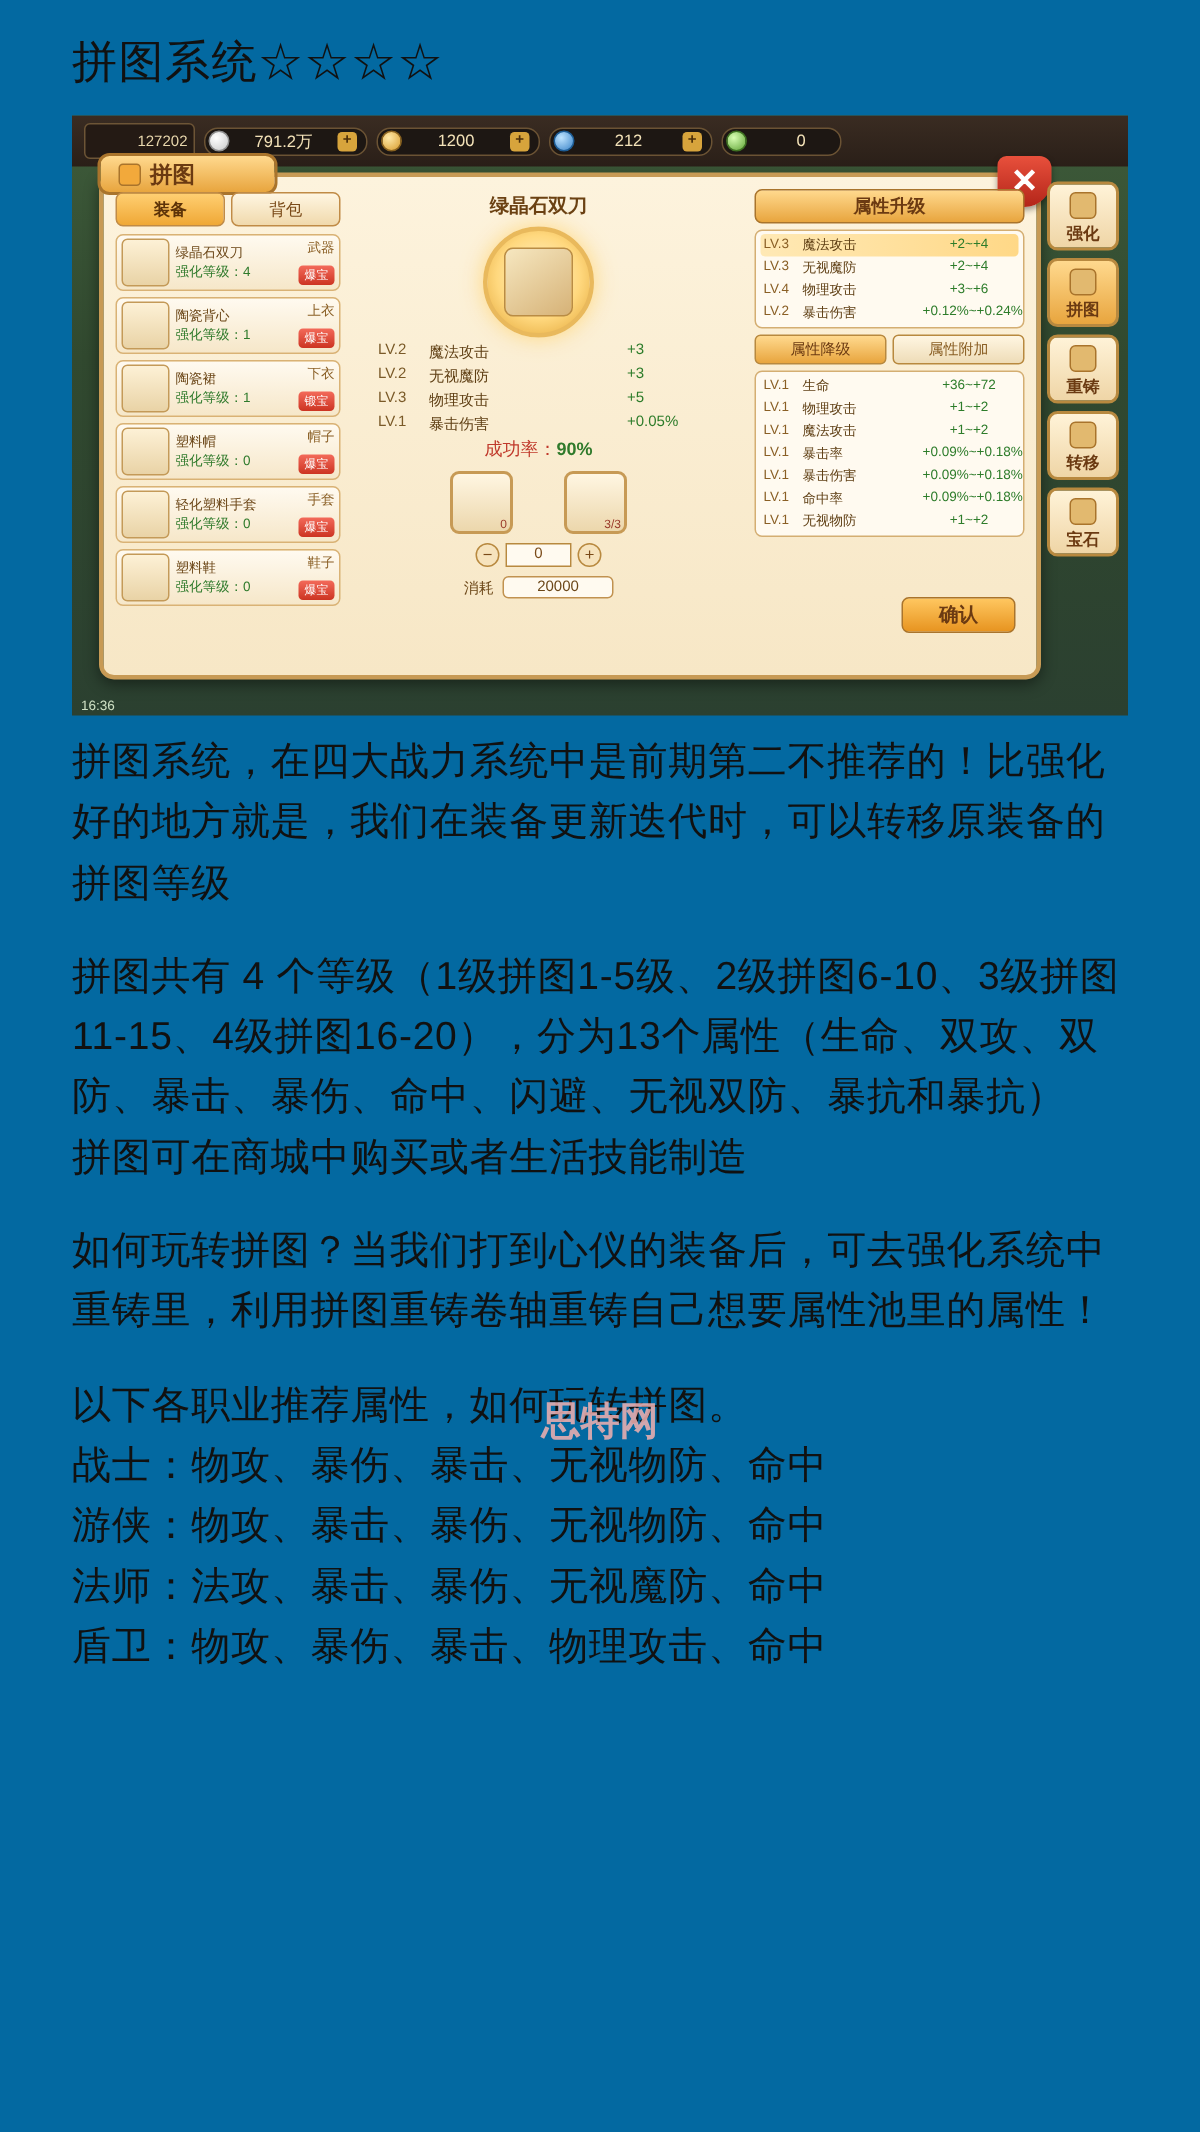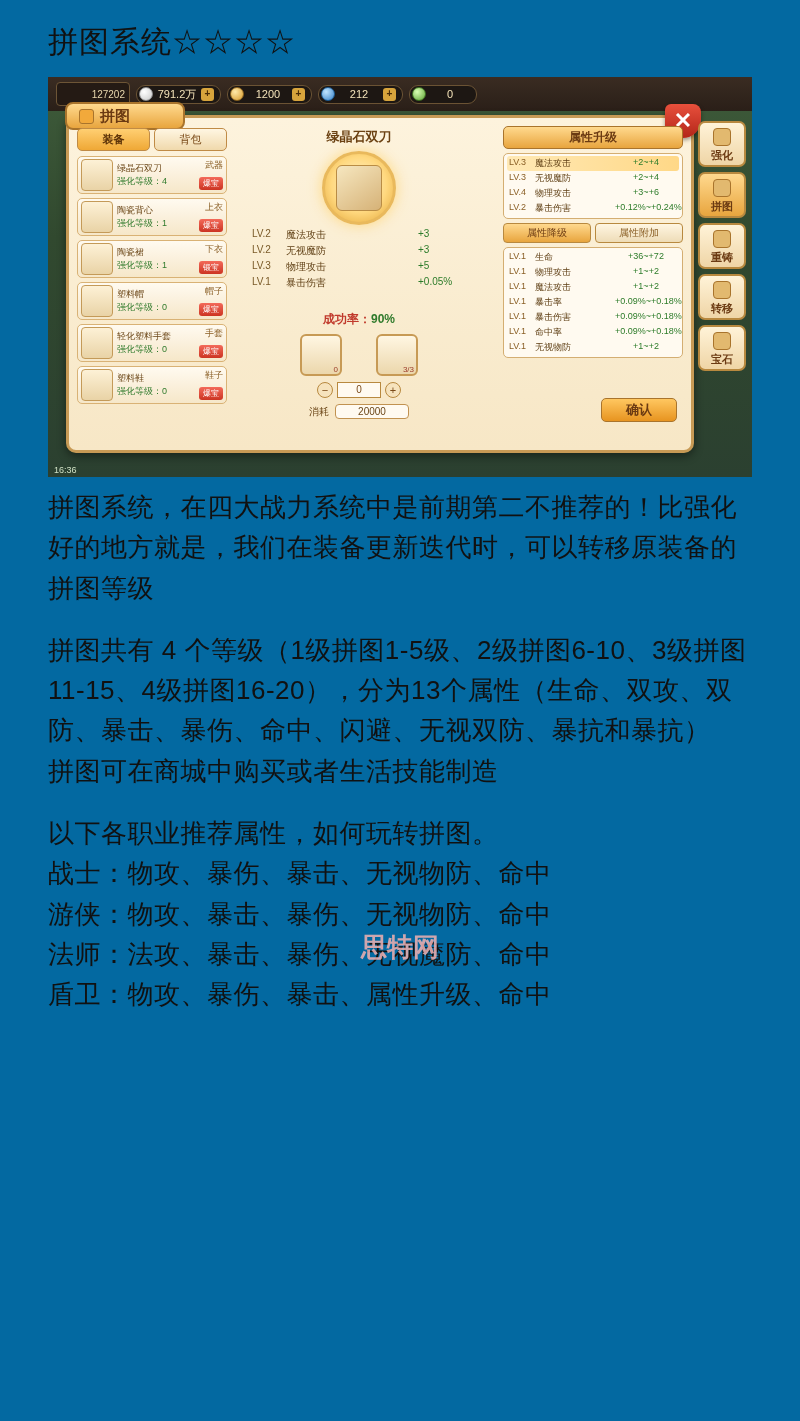--- a/index.html
+++ b/index.html
@@ -33,21 +33,21 @@
     border-radius: 0;
     background: linear-gradient(180deg,#3e5b3a 0%,#31492f 40%,#2b4030 100%);
   }
   
   .game-topbar {
     position: absolute; top: 0; left: 0; right: 0; height: 34px;
     background: linear-gradient(180deg,#3a2c22 0%,#2a1f18 100%);
     display: flex; align-items: center; gap: 6px; padding: 0 8px;
   }
   .coinbar {
-    display: flex; align-items: center; gap: 4px;
+    display: flex; align-items: center; gap: 16px;
     background: #1d1713; border: 1px solid #6b5334; border-radius: 9px;
     height: 19px; padding: 0 6px 0 2px; color: #f3e2b8; font-size: 11px;
   }
   .coinbar .dot {
     width: 14px; height: 14px; border-radius: 50%;
     background: radial-gradient(circle at 35% 32%, #ffe9a8, #d79b2c);
     border: 1px solid #8a6320; flex: none;
   }
   .coinbar .dot.blue { background: radial-gradient(circle at 35% 32%, #bfe4ff, #3a84c9); border-color:#1d5c94;}
   .coinbar .dot.green { background: radial-gradient(circle at 35% 32%, #d8ffb3, #5fa336); border-color:#3f7222;}
@@ -133,21 +133,21 @@
     background: linear-gradient(145deg,#f6e7c0,#d6b277);
     border: 1px solid #b98c45;
   }
   .stat-line {
     display: flex; font-size: 10px; color: #5f3f14; padding: 1px 18px; justify-content: space-between;
   }
   .stat-line .lv { width: 34px; text-align: left; color: #7a5a28; }
   .stat-line .nm { flex: 1; text-align: left; }
   .stat-line .vl { color: #2d7c2a; width: 48px; text-align: left; }
   .succ {
-    font-size: 12px; color: #c0392b; font-weight: bold; margin-top: 20px;
+    font-size: 12px; color: #c0392b; font-weight: normal; margin-top: 0;
   }
   .succ b { color: #2f7a2b; }
   .mat-row { display: flex; justify-content: center; gap: 34px; margin-top: 6px; }
   .mat {
     width: 42px; height: 42px; border: 2px solid #c79a55; border-radius: 6px;
     background: linear-gradient(180deg,#fff6e2,#ecd7ac); position: relative;
   }
   .mat span { position: absolute; right: 2px; bottom: 0; font-size: 8px; color: #9a3b2a; }
   .stepper { display:flex; align-items:center; justify-content:center; gap:4px; margin-top:6px;}
   .stepper .b { width:16px;height:16px;border-radius:50%;border:1px solid #b8893f;background:#f6e3bd;font-size:11px;line-height:14px;color:#7a4a18;}
@@ -460,21 +460,22 @@
       </div>
     </div>
 
     <div class="ts">16:36</div>
   </div>
 
   <div class="body-text">
     <p class="para">拼图系统，在四大战力系统中是前期第二不推荐的！比强化好的地方就是，我们在装备更新迭代时，可以转移原装备的拼图等级</p>
     <p class="para">拼图共有 4 个等级（1级拼图1-5级、2级拼图6-10、3级拼图11-15、4级拼图16-20），分为13个属性（生命、双攻、双防、暴击、暴伤、命中、闪避、无视双防、暴抗和暴抗）</p>
     <p class="para tight">拼图可在商城中购买或者生活技能制造</p>
+    <p class="para">如何玩转拼图？当我们打到心仪的装备后，可去强化系统中重铸里，利用拼图重铸卷轴重铸自己想要属性池里的属性！</p>
     <p class="para">以下各职业推荐属性，如何玩转拼图。</p>
     <p class="para tight">战士：物攻、暴伤、暴击、无视物防、命中</p>
     <p class="para tight">游侠：物攻、暴击、暴伤、无视物防、命中</p>
     <p class="para tight">法师：法攻、暴击、暴伤、无视魔防、命中</p>
-    <p class="para tight">盾卫：物攻、暴伤、暴击、属性升级、命中</p>
+    <p class="para tight">盾卫：物攻、暴伤、暴击、物理攻击、命中</p>
   </div>
 
   <div class="watermark">思特网</div>
 </div>
 
 </body></html>

